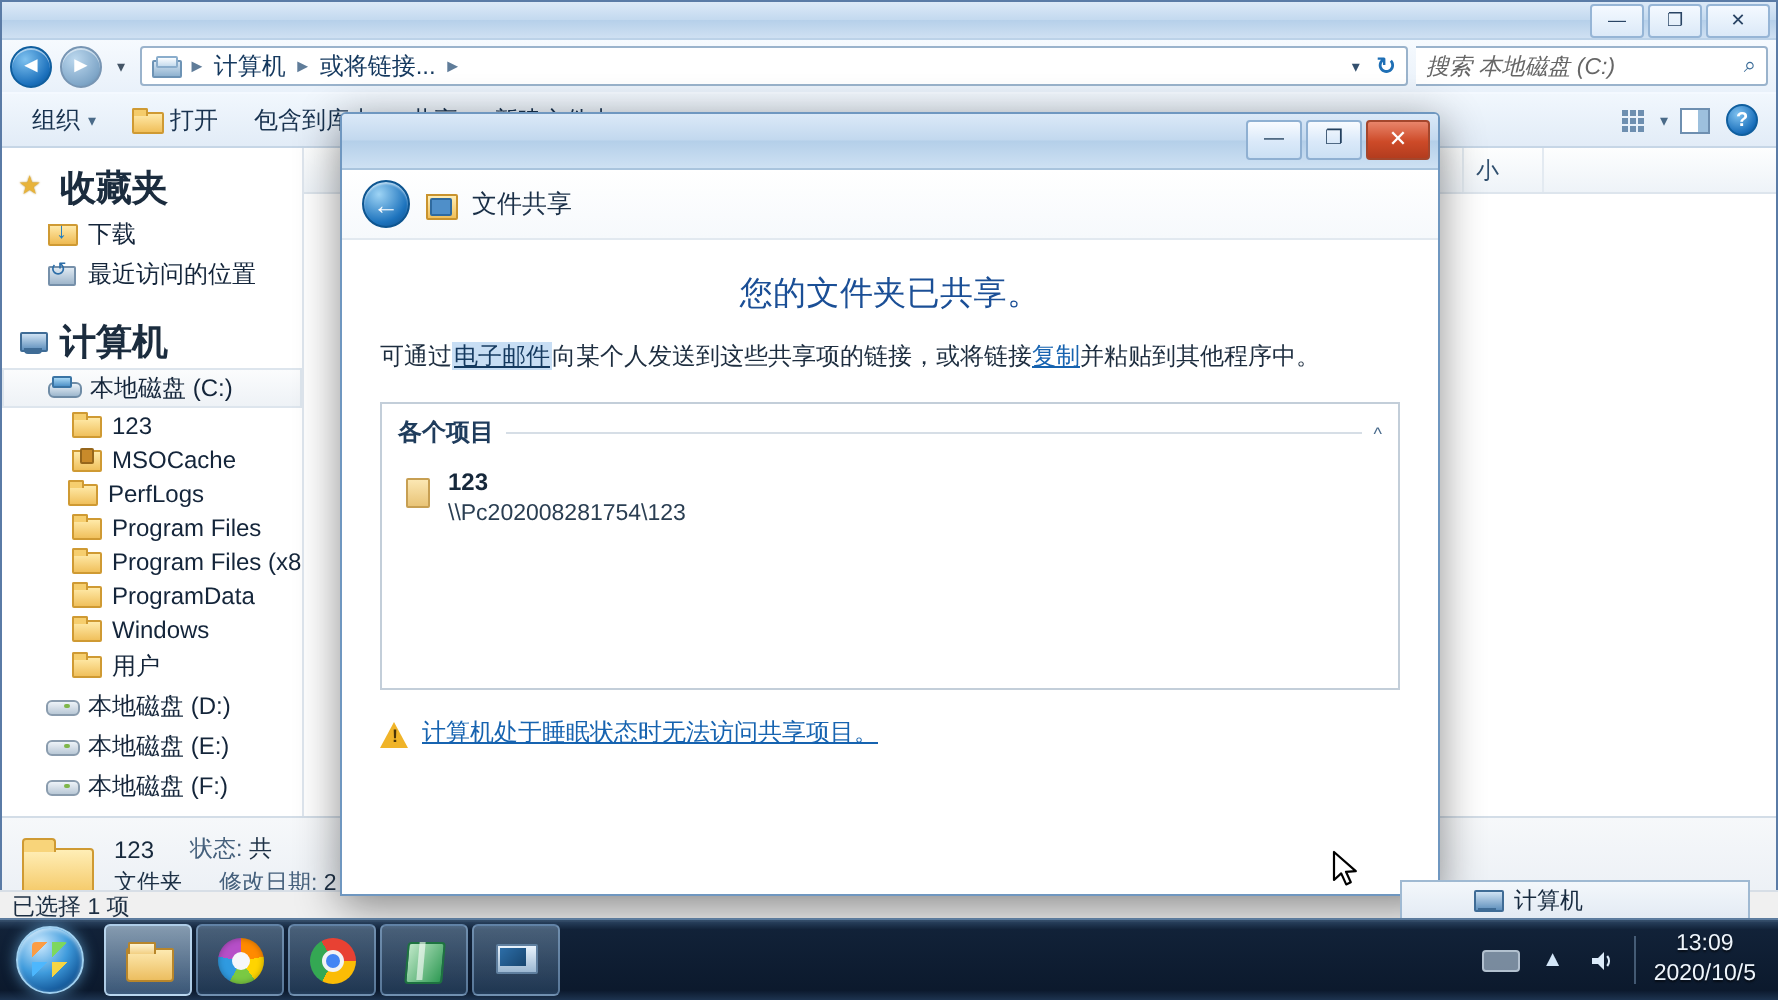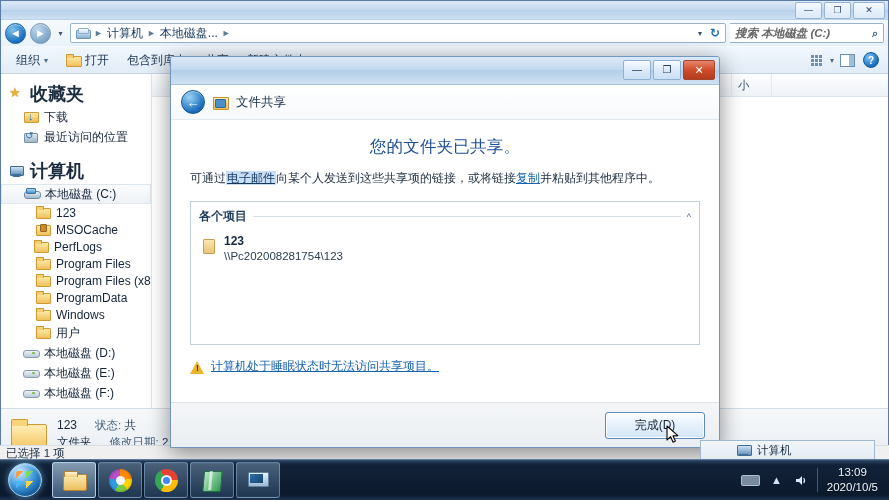--- a/index.html
+++ b/index.html
@@ -39,22 +39,22 @@
   .crumb-ico{width:16px;height:14px;flex:none;position:relative;margin:0 2px;}
   .crumb-ico:before{content:"";position:absolute;left:1px;top:4px;width:13px;height:7px;border-radius:1px;
     background:linear-gradient(to bottom,#d7e6f3,#8fb2d0);border:1px solid #6d93b5;}
   .crumb-ico:after{content:"";position:absolute;left:3px;top:2px;width:9px;height:4px;border-radius:1px;
     background:linear-gradient(to bottom,#fbfdff,#c6dcee);border:1px solid #8aadcc;}
   .crumb{padding:0 3px;color:#14385e;white-space:nowrap;font-size:12px;}
   .sep{color:#5f7c99;font-size:9px;padding:0 1px;}
   .crumb-fill{flex:1;}
   .crumb-arrow{color:#34506e;font-size:8px;padding:0 5px;}
   .refresh{color:#1f6fb5;font-size:12px;padding:0 3px;font-weight:bold;}
-  .searchbox{width:154px;height:20px;background:#fff;border:1px solid #9ab3cc;border-left:none;
-    border-radius:0 2px 2px 0;display:flex;align-items:center;box-sizing:border-box;flex:none;font-weight:bold;}
+  .searchbox{width:176px;height:20px;background:#fff;border:1px solid #9ab3cc;border-left:none;
+    border-radius:0 2px 2px 0;display:flex;align-items:center;box-sizing:border-box;flex:none;}
   .searchph{flex:1;padding-left:5px;color:#666;font-style:italic;font-size:11.5px;
     white-space:nowrap;overflow:hidden;}
   .mag{width:16px;color:#3c6d99;font-size:11px;text-align:center;}
 
   .exp-toolbar{height:26px;flex:none;display:flex;align-items:center;gap:0;padding:0 6px;
     background:linear-gradient(to bottom,#f1f7fd,#e2ecf7);border-bottom:1px solid #c6d6e6;
     border-top:1px solid #f4f9ff;position:relative;}
   .tb-item{padding:3px 9px;color:#18324f;font-size:12px;border-radius:2px;display:flex;align-items:center;gap:4px;white-space:nowrap;}
   .tb-cap{font-size:8px;color:#4a6a88;}
   .folder-ico{width:15px;height:12px;position:relative;flex:none;}
@@ -263,21 +263,21 @@
 
     <div class="exp-addr">
       <div class="navbtn">◄</div>
       <div class="navbtn dim">►</div>
       <div class="navdrop">▾</div>
       <div class="crumbbar">
         <div class="crumb-ico"></div>
         <span class="sep">►</span>
         <span class="crumb">计算机</span>
         <span class="sep">►</span>
-        <span class="crumb">本地磁盘...</span>
+        <span class="crumb">或将链接...</span>
         <span class="sep">►</span>
         <span class="crumb-fill"></span>
         <span class="crumb-arrow">▾</span>
         <span class="refresh">↻</span>
       </div>
       <div class="searchbox">
         <div class="searchph">搜索 本地磁盘 (C:)</div>
         <div class="mag">⌕</div>
       </div>
     </div>
@@ -454,23 +454,20 @@
         </div>
       </div>
 
       <div class="warn">
         <span class="warn-ico"></span>
         <span class="warn-txt lnk">计算机处于睡眠状态时无法访问共享项目。</span>
       </div>
 
     </div>
 
-    <div class="dlg-foot">
-      <div class="finishbtn">完成(D)</div>
-    </div>
   </div>
 
   <svg class="cursor" viewBox="0 0 14 19">
     <path d="M1,1 L1,15 L4.6,11.7 L7.1,17.2 L9.4,16.1 L7,10.9 L11.9,10.6 Z" fill="#ffffff" stroke="#000000" stroke-width="1.1" stroke-linejoin="round"></path>
   </svg>
 
   <div class="docked-win">
     <span class="dw-ico"></span>
     <span>计算机</span>
   </div>

